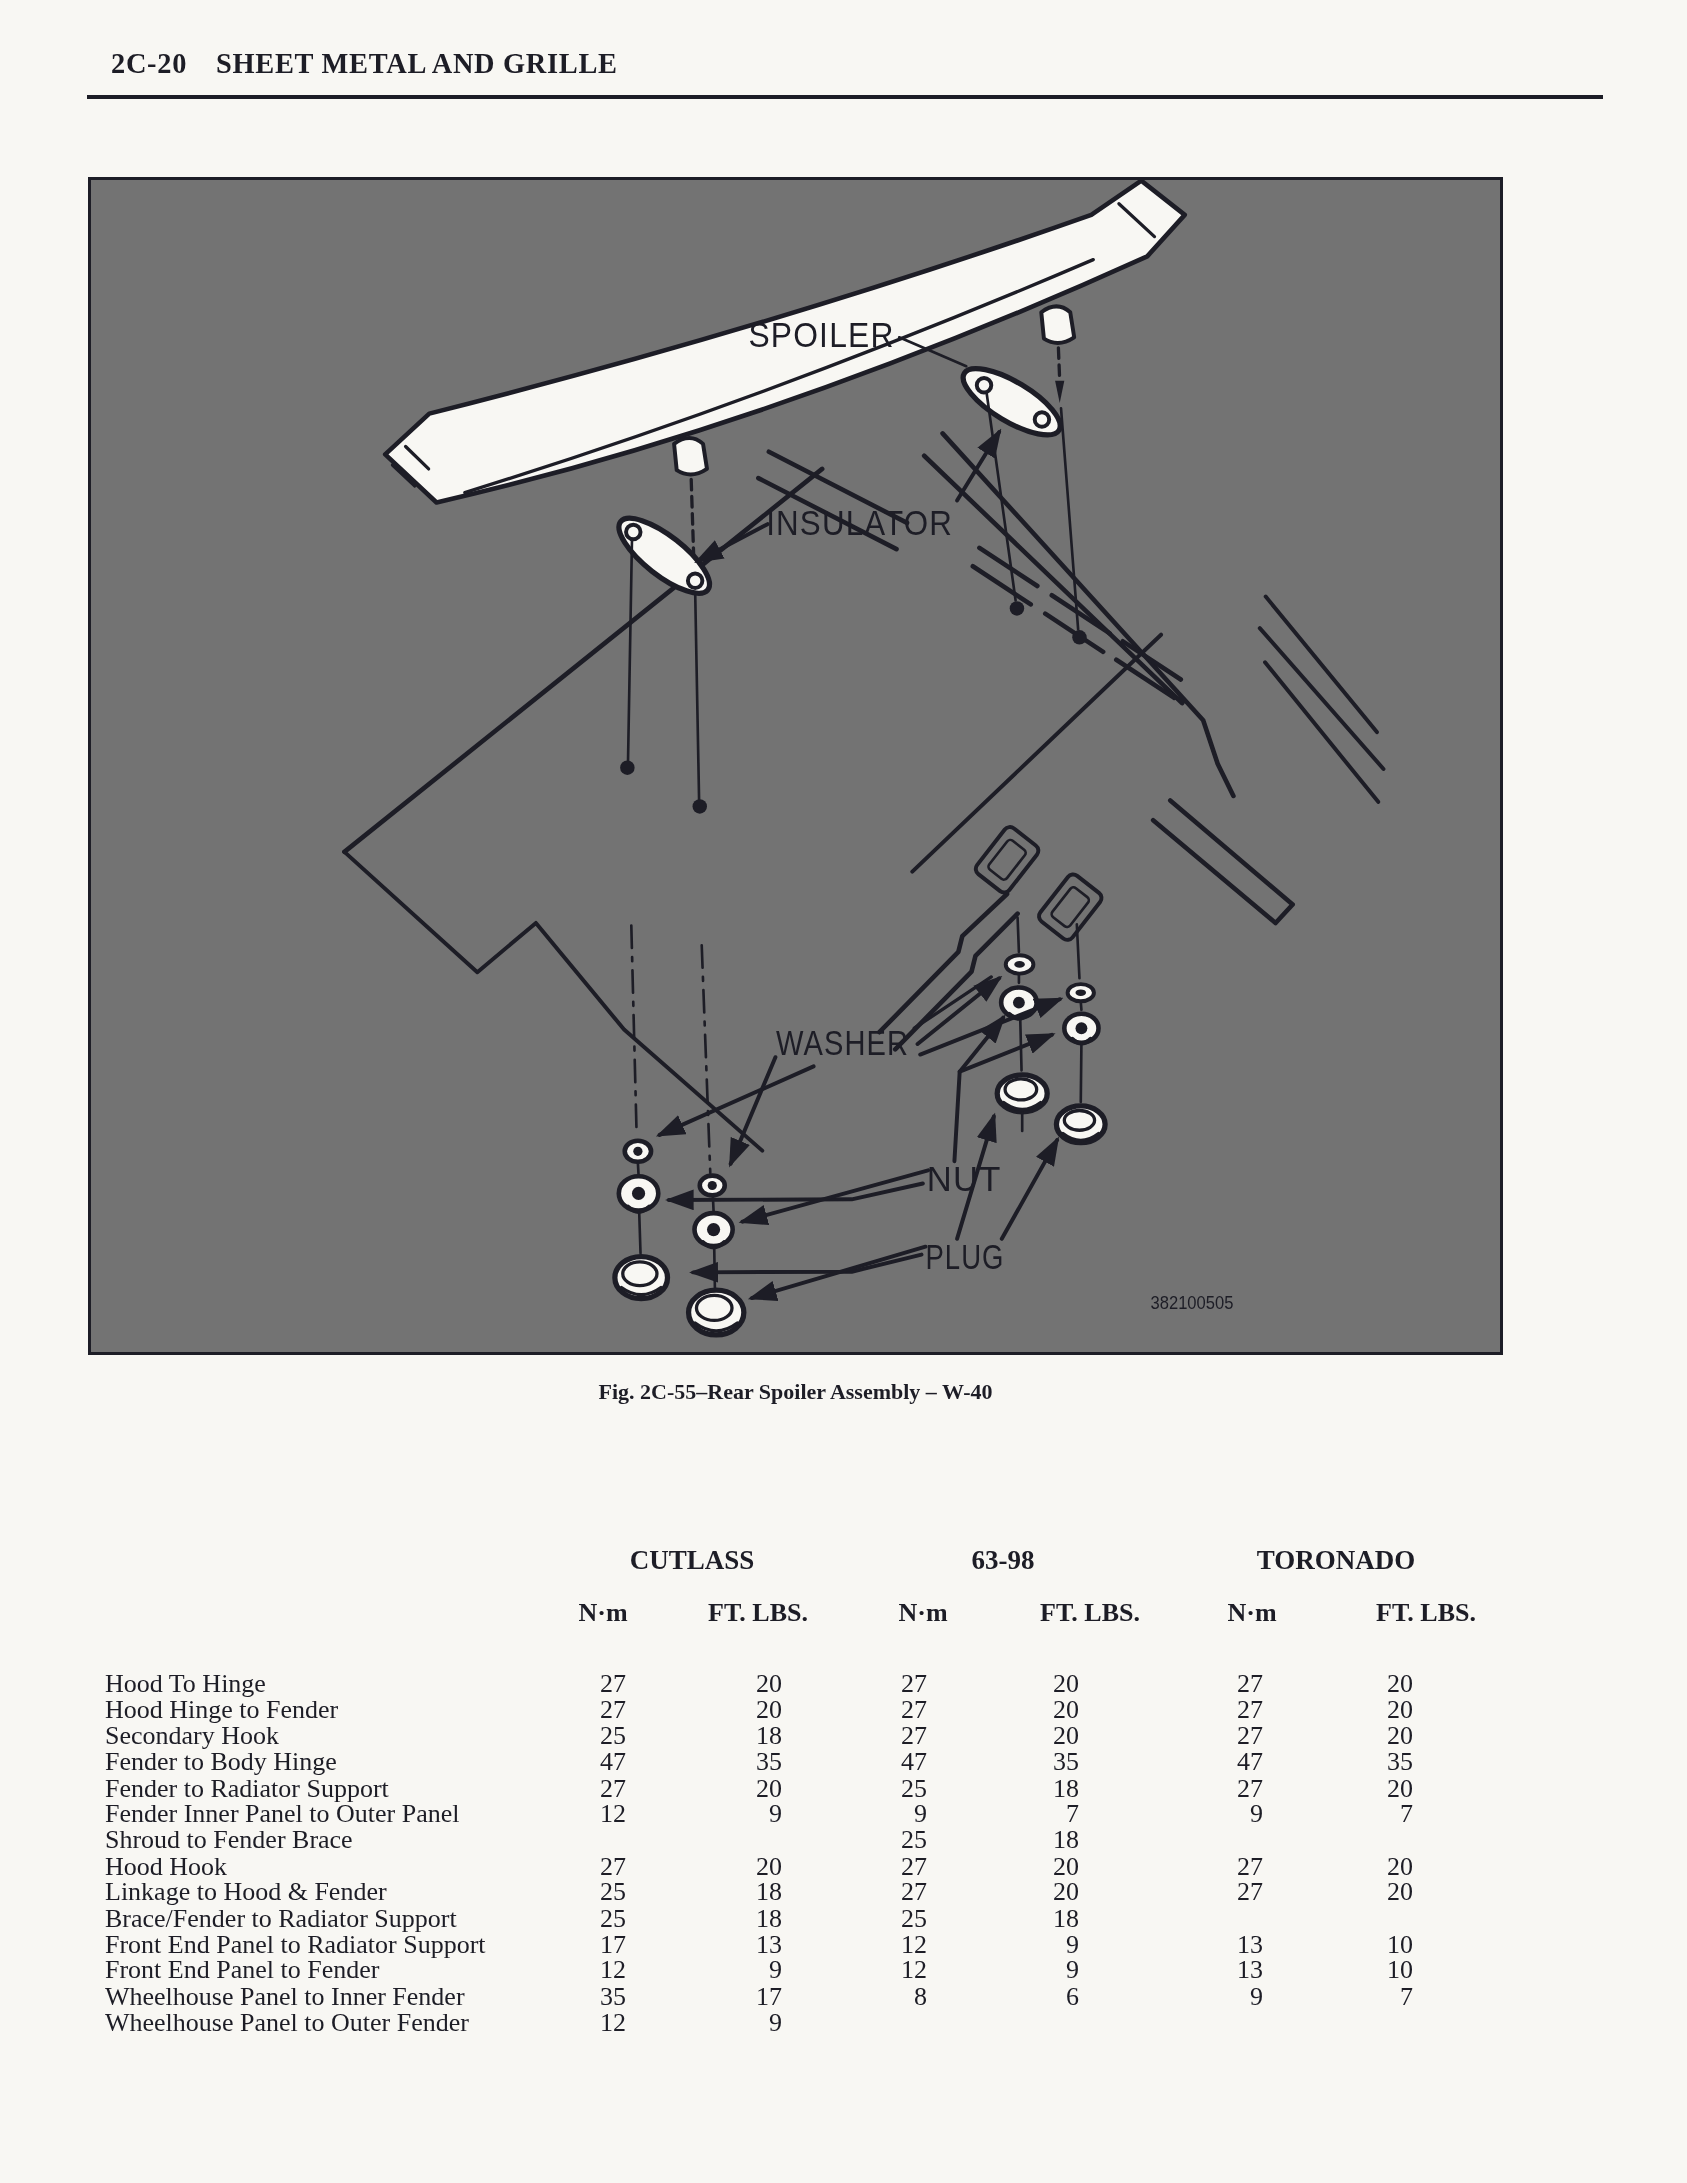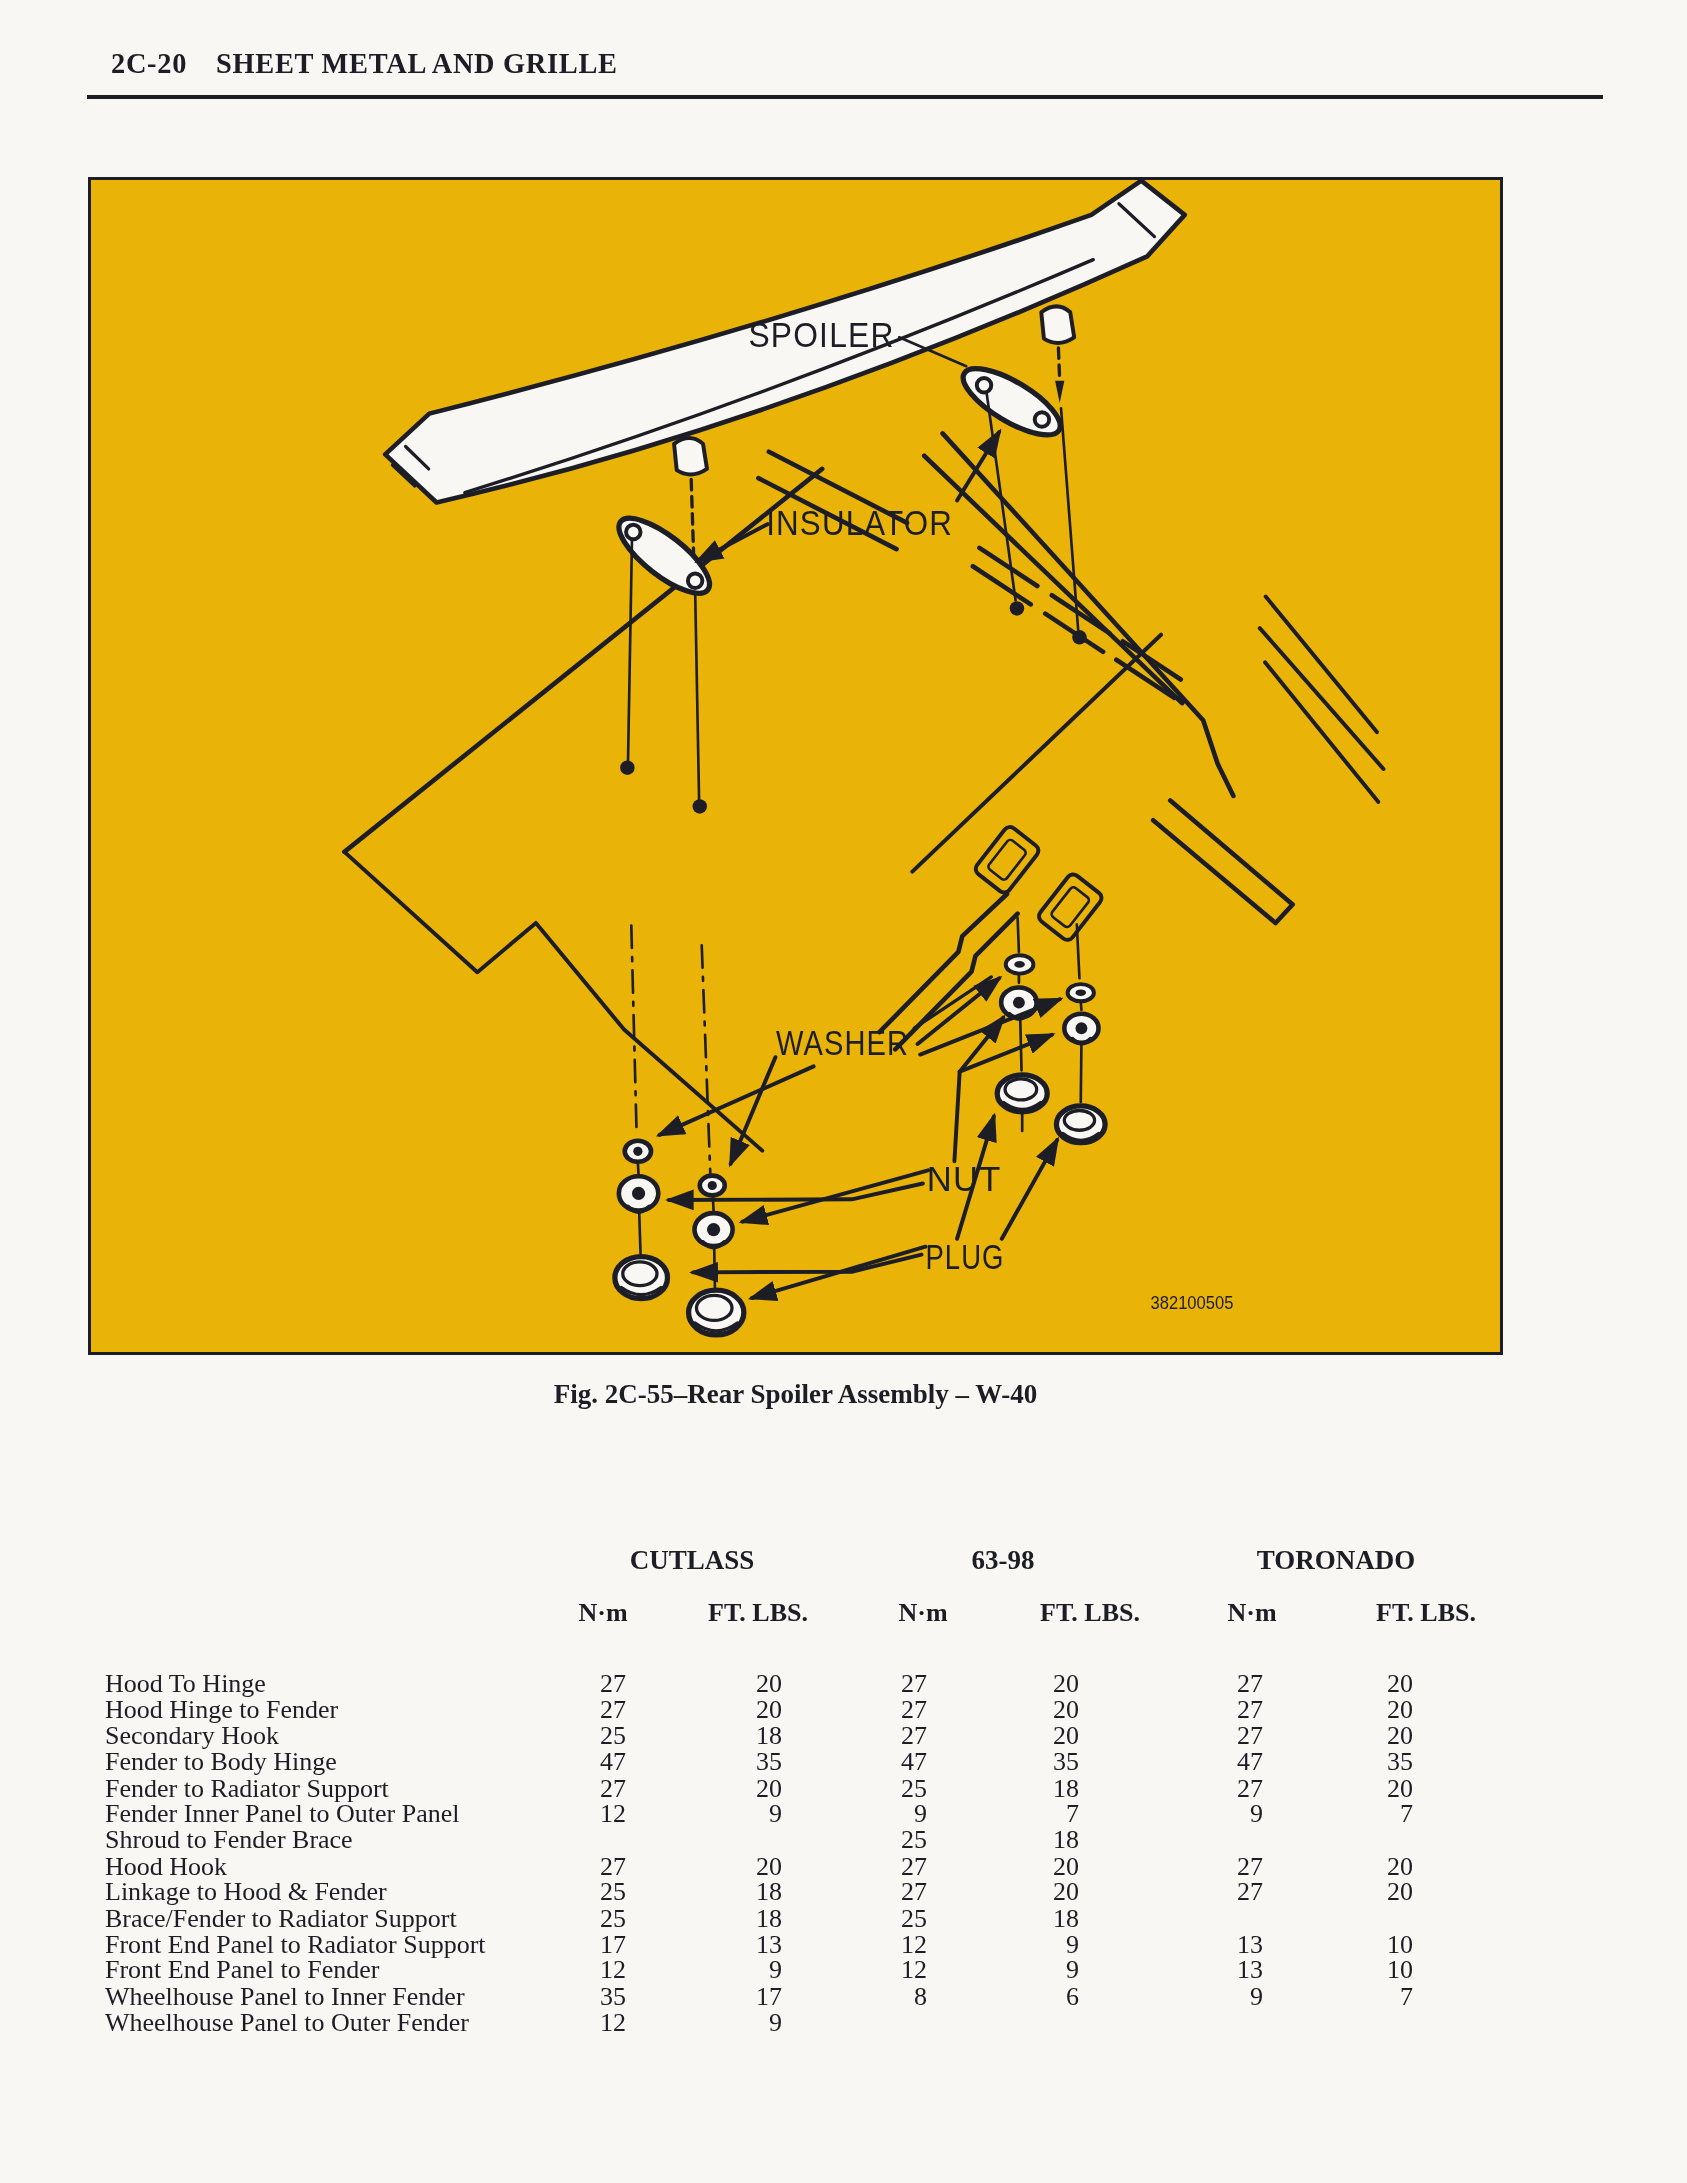--- a/index.html
+++ b/index.html
@@ -1,22 +1,22 @@
 <!DOCTYPE html>
 <html style="font-size:10.6px"><head>
 <meta charset="utf-8">
 <style>
   html,body{margin:0;padding:0;background:#e8e6e0;}
   .page{position:relative;width:1687px;height:2183px;background:#f8f7f3;font-family:"Liberation Serif",serif;color:#1d1d26;overflow:hidden;}
   .hdr{position:absolute;left:87px;top:48px;font-size:28.4px;font-weight:bold;letter-spacing:0.7px;white-space:nowrap;margin-left:24px;}
   .hdr .code{margin-right:29px;}
   .rule{position:absolute;left:87px;top:95px;width:1516px;height:4px;background:#1d1d26;}
-  .figbox{position:absolute;left:88px;top:177px;width:1415px;height:1178px;border:3.3px solid #1d1d26;box-sizing:border-box;background:#eab308;}
+  .figbox{position:absolute;left:88px;top:177px;width:1415px;height:1178px;border:3.3px solid #1d1d26;box-sizing:border-box;background:#737373;}
   .figbox svg{position:absolute;left:0;top:0;width:100%;height:100%;}
-  .caption{position:absolute;left:88px;top:1379px;width:1415px;text-align:center;font-size:27px;font-weight:bold;}
+  .caption{position:absolute;left:88px;top:1379px;width:1415px;text-align:center;font-size:22px;font-weight:bold;}
   .ttl{position:absolute;left:106px;top:1493px;width:1456px;text-align:center;font-size:28.4px;font-weight:bold;letter-spacing:0.7px;}
   .ghead,.uhead{position:absolute;transform:translateX(-50%);font-weight:bold;white-space:nowrap;}
   .ghead{top:1545px;font-size:27px;}
   .uhead{top:1598px;font-size:26px;}
   .ttable{position:absolute;left:105px;top:1671px;width:1389px;height:384px;}
   .trow{position:absolute;left:0;width:1389px;height:26.5px;line-height:26.5px;font-size:26px;white-space:nowrap;}
   .tlabel{position:absolute;left:0;}
   .tv{position:absolute;width:93px;text-align:right;}
   .c1{left:428px}.c2{left:584px}.c3{left:729px}.c4{left:881px}.c5{left:1065px}.c6{left:1215px}
   

